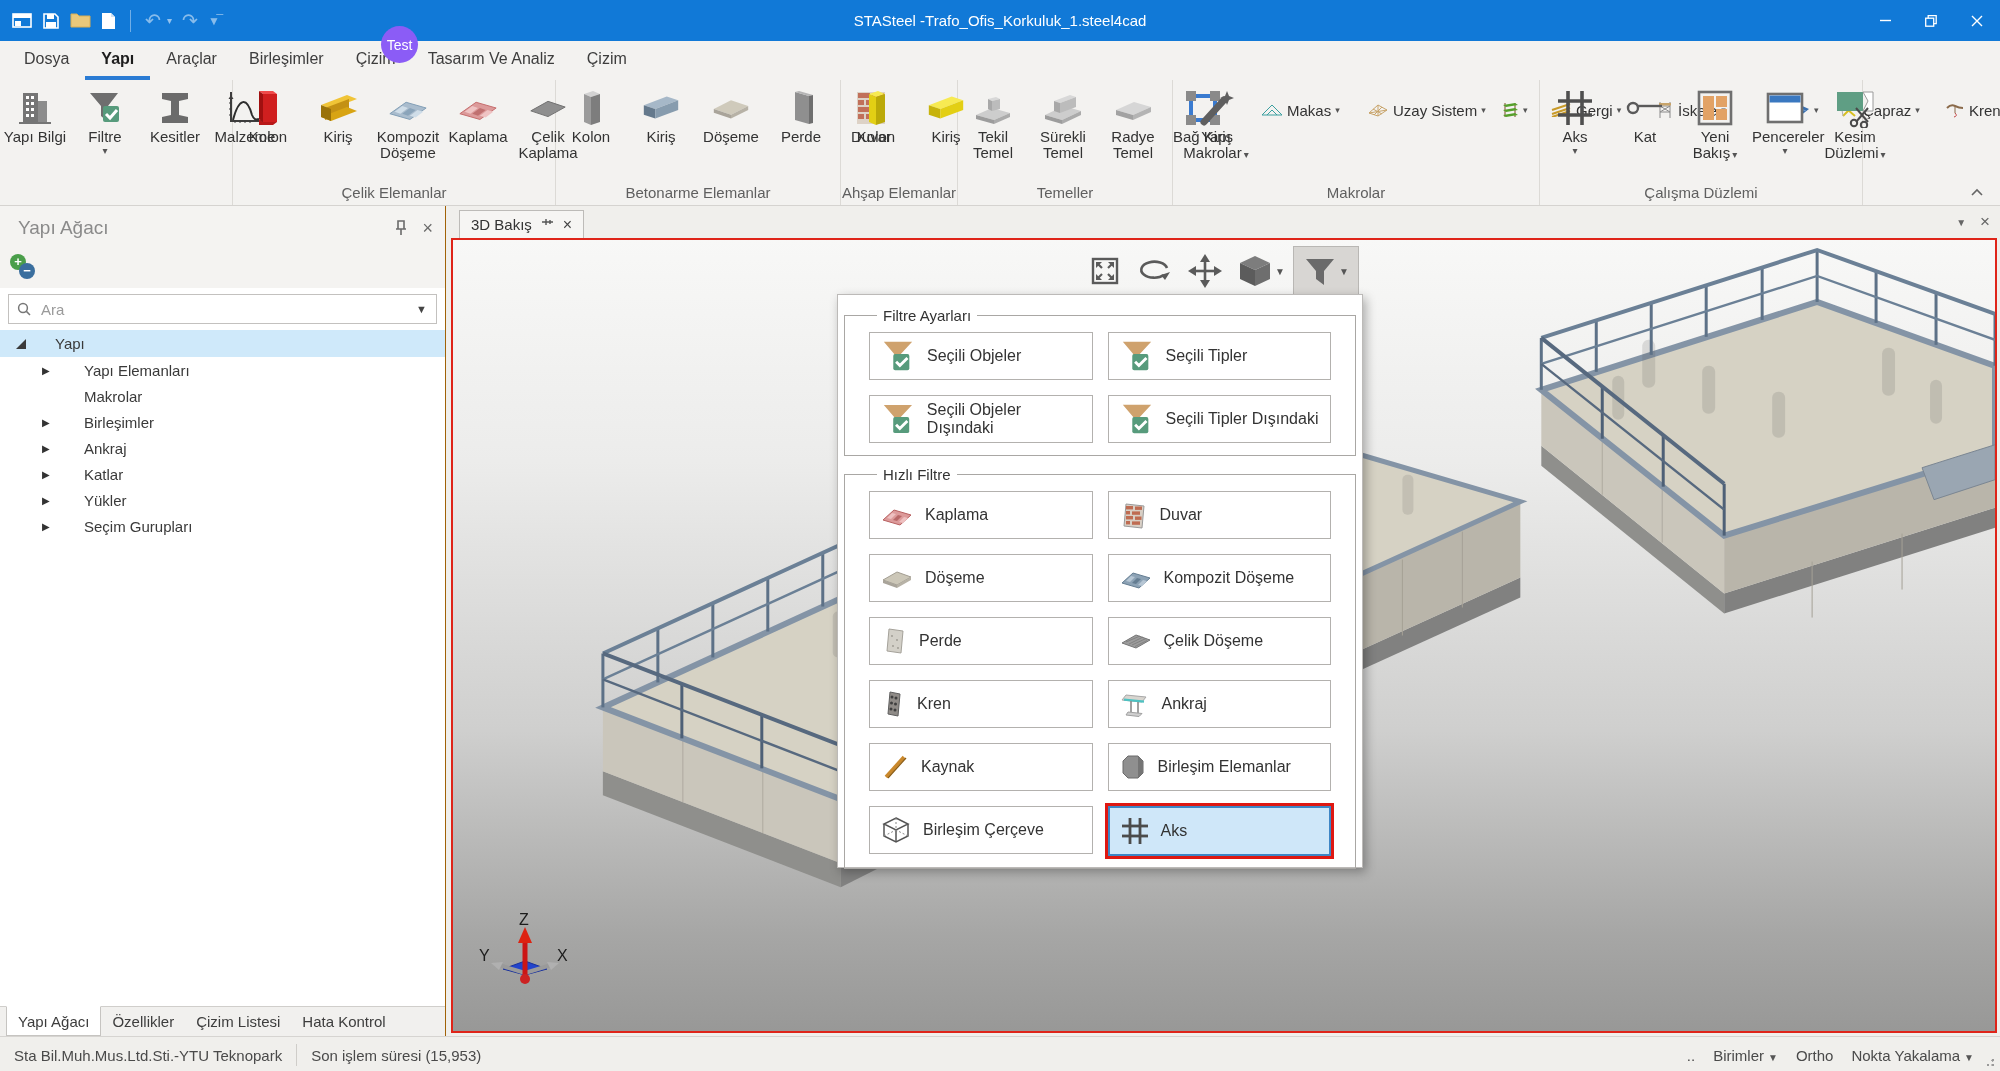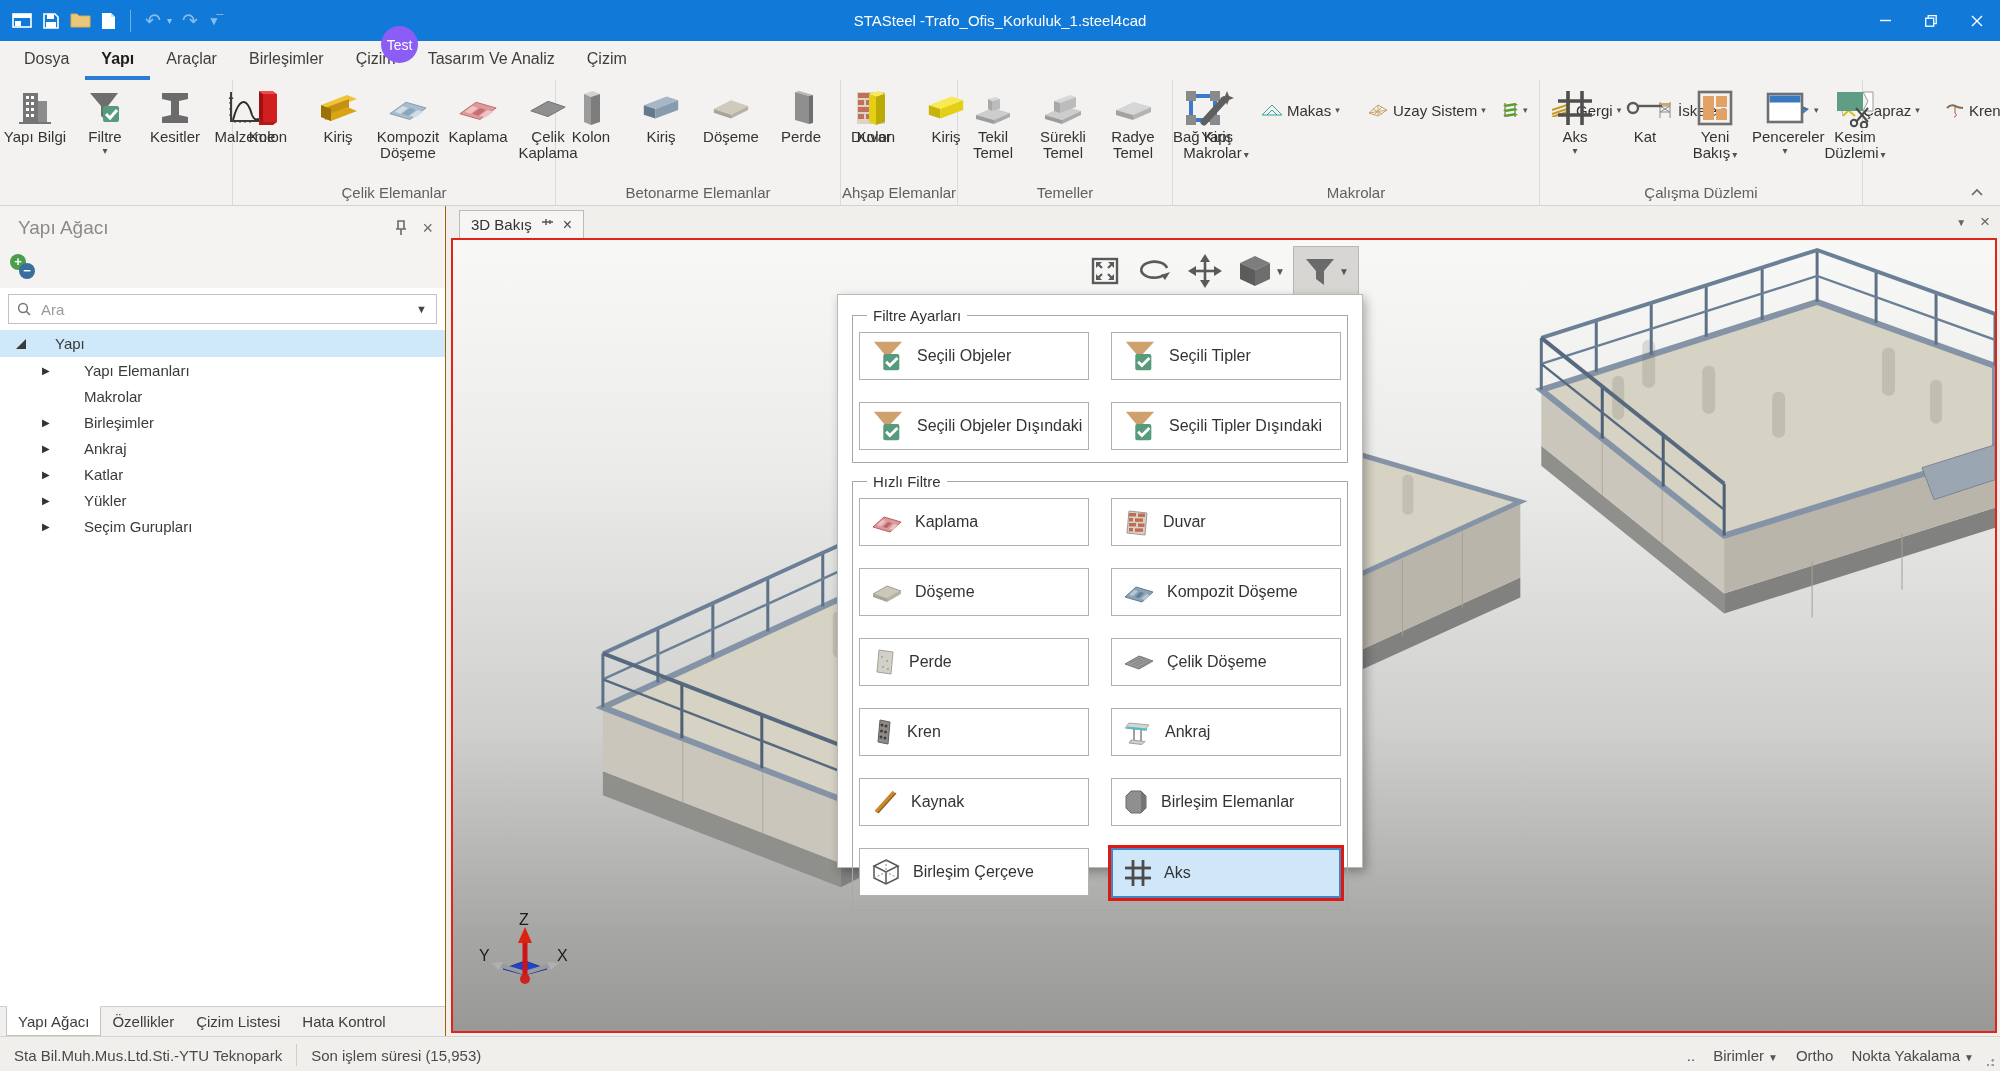--- a/index.html
+++ b/index.html
@@ -71,23 +71,23 @@
      background:linear-gradient(180deg,#f8f8f7 0%,#ececeb 28%,#cfcfce 62%,#a6a6a5 88%,#989897 100%);overflow:hidden;}
   .scene{position:absolute;inset:0;width:100%;height:100%;}
   
   .vp-toolbar{position:absolute;left:628px;top:6px;display:flex;align-items:center;gap:2px;z-index:3;}
   .vtb{width:48px;height:48px;display:flex;align-items:center;justify-content:center;gap:2px;}
   .vtb.pressed{background:#d8d6d3;border:1px solid #b9b7b4;}
   .vtb .dd{font-size:10px;color:#555;}
   
   .fdlg{position:absolute;left:384px;top:54px;width:524px;height:572px;background:#fff;border:1px solid #bcbab8;
         box-shadow:3px 4px 10px rgba(0,0,0,.30);z-index:4;}
-  .fdlg fieldset{margin:12px 14px 0;border:1px solid #a9a7a4;padding:8px 6px 12px;}
+  .fdlg fieldset{margin:12px 6px 0;border:1px solid #a9a7a4;padding:8px 24px 12px;}
   .fdlg legend{font-size:15px;color:#333;padding:0 6px;margin-left:8px;}
-  .fgrid{display:grid;grid-template-columns:1fr 1fr;gap:22px;}
+  .fgrid{display:grid;grid-template-columns:1fr 1fr;gap:15px;}
   .fbtn{height:46px;border:1px solid #b3b1ae;background:#fff;display:flex;align-items:center;gap:12px;padding-left:11px;font-size:16px;color:#333;}
   .fbtn.aks{background:#cfe7f9;border:2px solid #3e86c6;box-shadow:0 0 0 3px #df1812;}
   
   .axis{position:absolute;left:24px;bottom:34px;width:96px;height:84px;z-index:2;}
   .axis span{position:absolute;font-size:16px;color:#1c1c1c;}
   .ax-z{left:42px;top:-2px;} .ax-y{left:2px;top:34px;} .ax-x{left:80px;top:34px;}
   
   .statusbar{height:36px;background:#f0efec;border-top:1px solid #d6d4d1;display:flex;align-items:center;font-size:15px;color:#4a4a4a;}
   .st-item{padding:0 14px;display:flex;align-items:center;height:100%;}
   .st-sep{width:1px;height:22px;background:#cfcdc9;}

